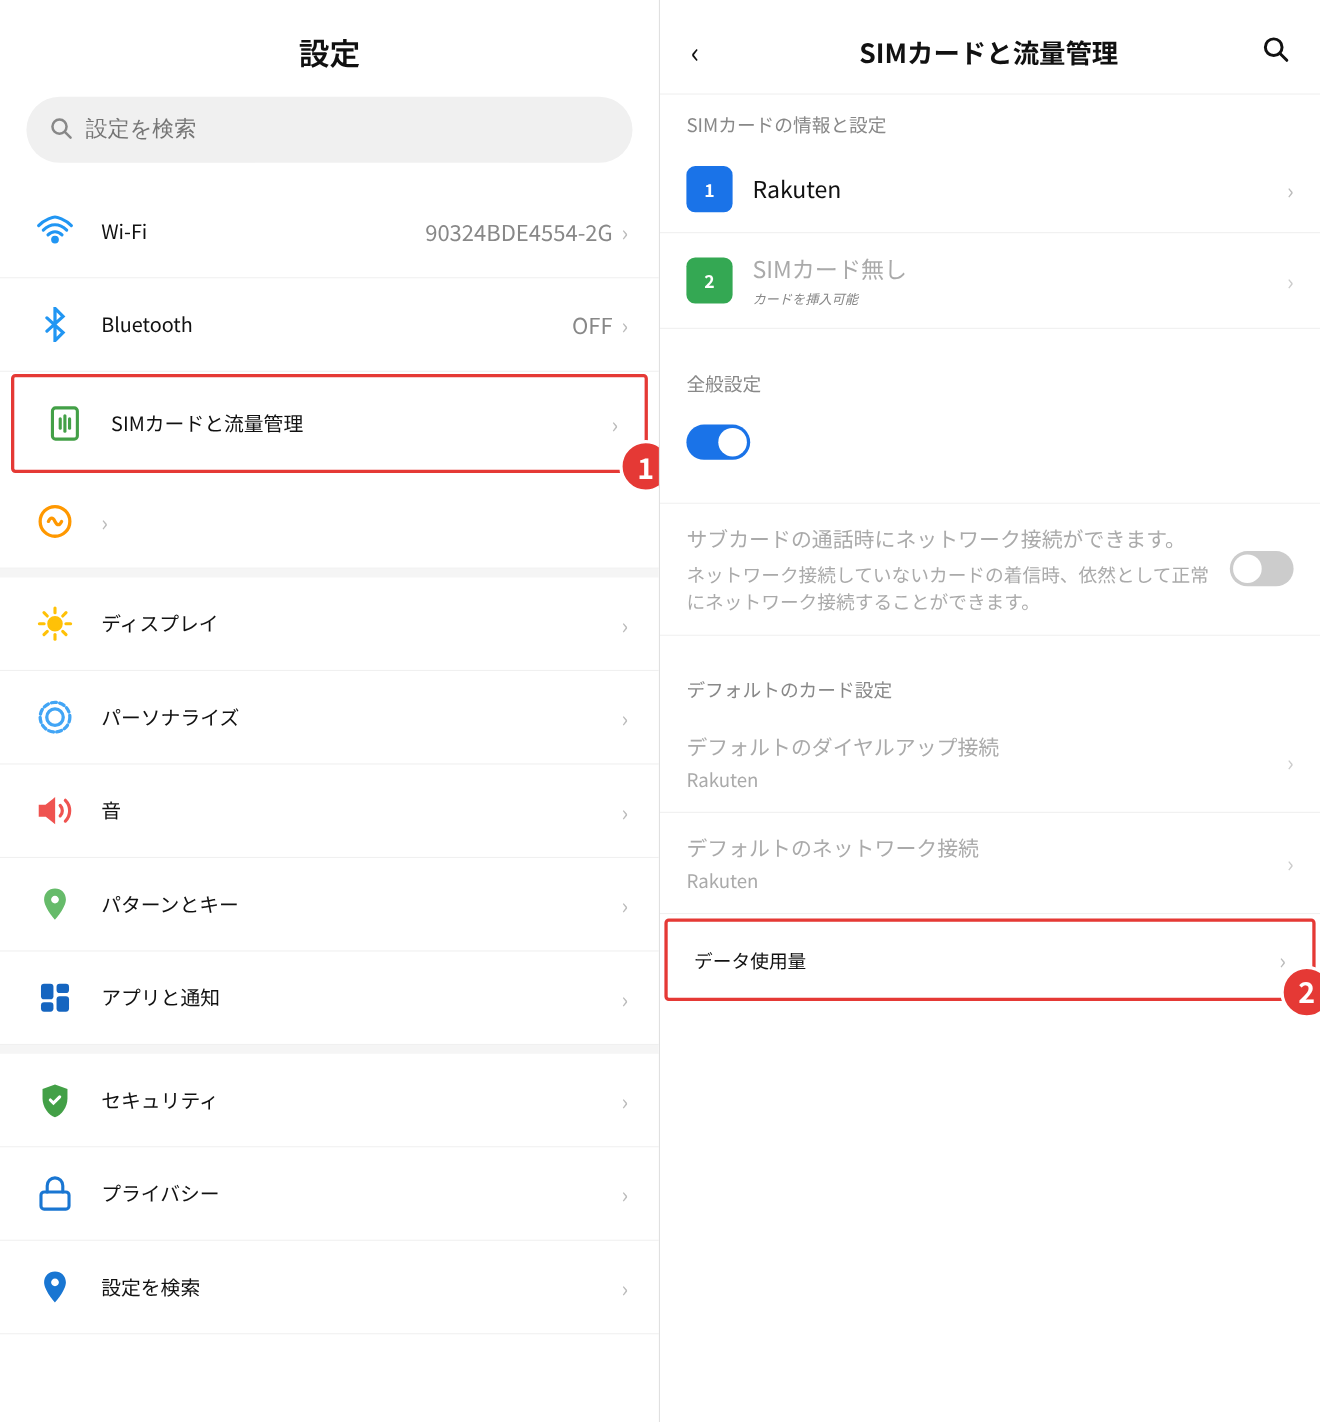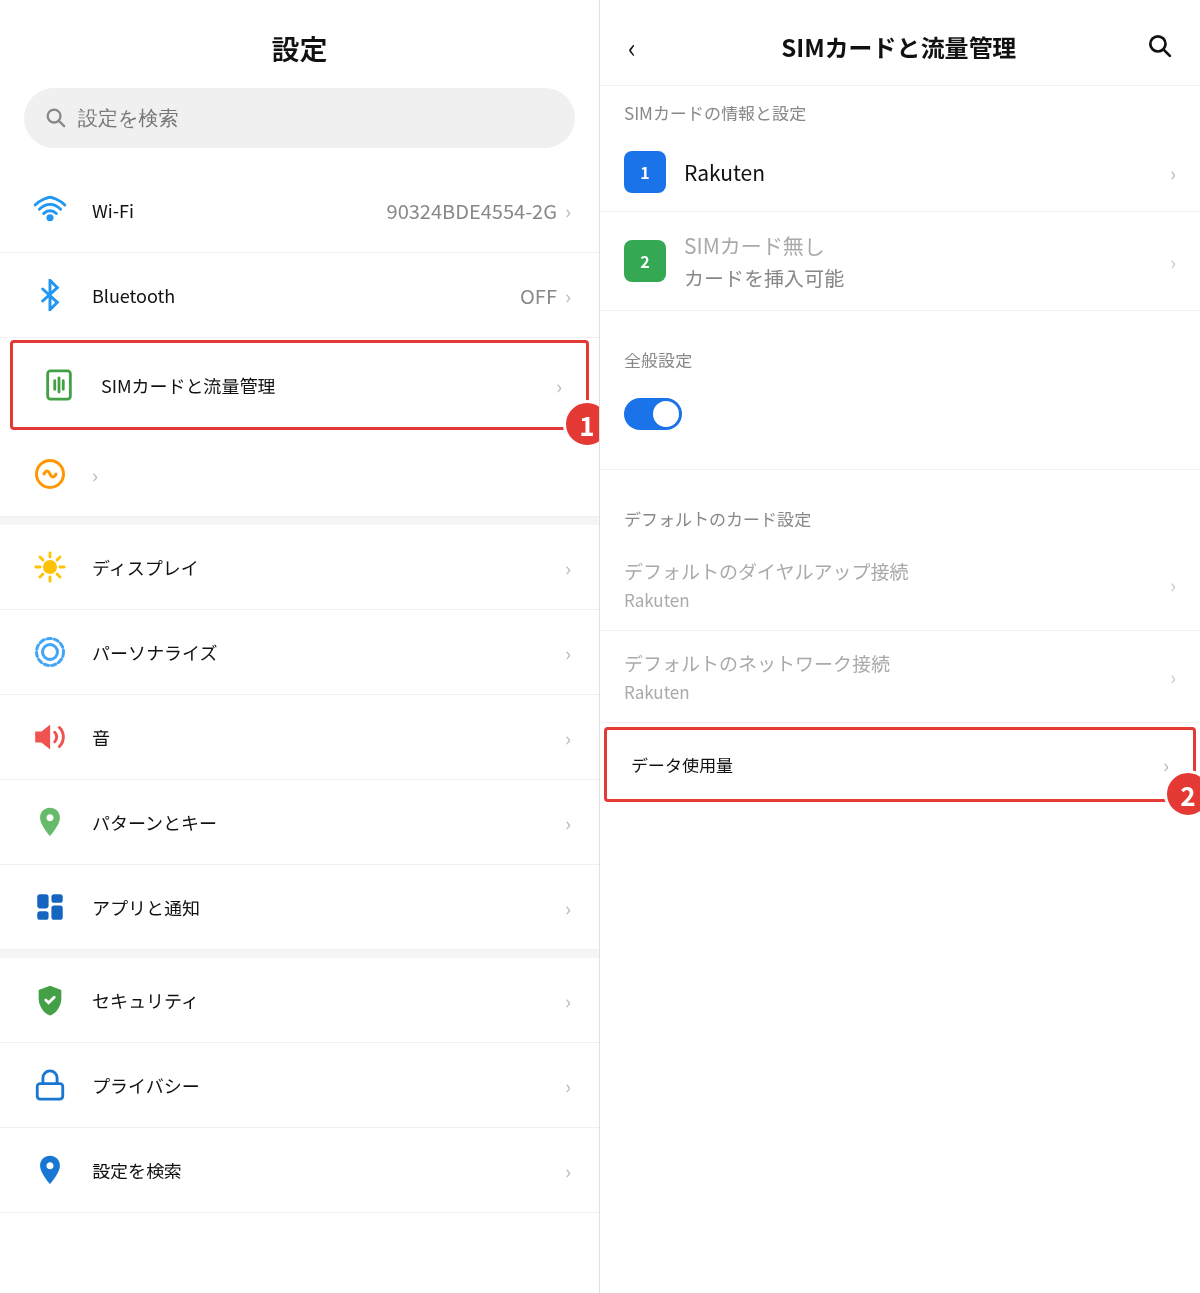--- a/index.html
+++ b/index.html
@@ -202,23 +202,24 @@
     .sim-badge.green { background: #34a853; }
 
     .right-item .item-text {
       flex: 1;
     }
     .right-item .item-text .main {
       font-size: 21px;
       color: #111;
     }
     .right-item .item-text .sub {
-      font-size: 20px;
+      font-size: 12px;
       color: #888;
       margin-top: 3px;
+      font-style: italic;
     }
     .right-item .item-text.greyed .main {
       color: #aaa;
     }
 
     .right-divider {
       height: 24px;
     }
 
     .right-section-title {
@@ -583,20 +584,33 @@
   <div class="right-divider"></div>
 
   <div class="right-section-title">全般設定</div>
 
   <div class="mobile-data-row">
     <div class="toggle-switch on">
       <div class="knob"></div>
     </div>
   </div>
 
+  <div class="sub-card-row">
+    <div class="sub-card-row-inner">
+      <div style="flex:1;">
+        <div class="main-text">サブカードの通話時にネットワーク接続ができます。</div>
+        <div class="desc-text">ネットワーク接続していないカードの着信時、依然として正常にネットワーク接続することができます。</div>
+      </div>
+      <div class="toggle-wrap">
+        <div class="toggle-switch off">
+          <div class="knob"></div>
+        </div>
+      </div>
+    </div>
+  </div>
 
   <div class="right-divider"></div>
 
   <div class="right-section-title">デフォルトのカード設定</div>
 
   <div class="default-card-row">
     <div class="text-block">
       <div class="main">デフォルトのダイヤルアップ接続</div>
       <div class="sub">Rakuten</div>
     </div>

